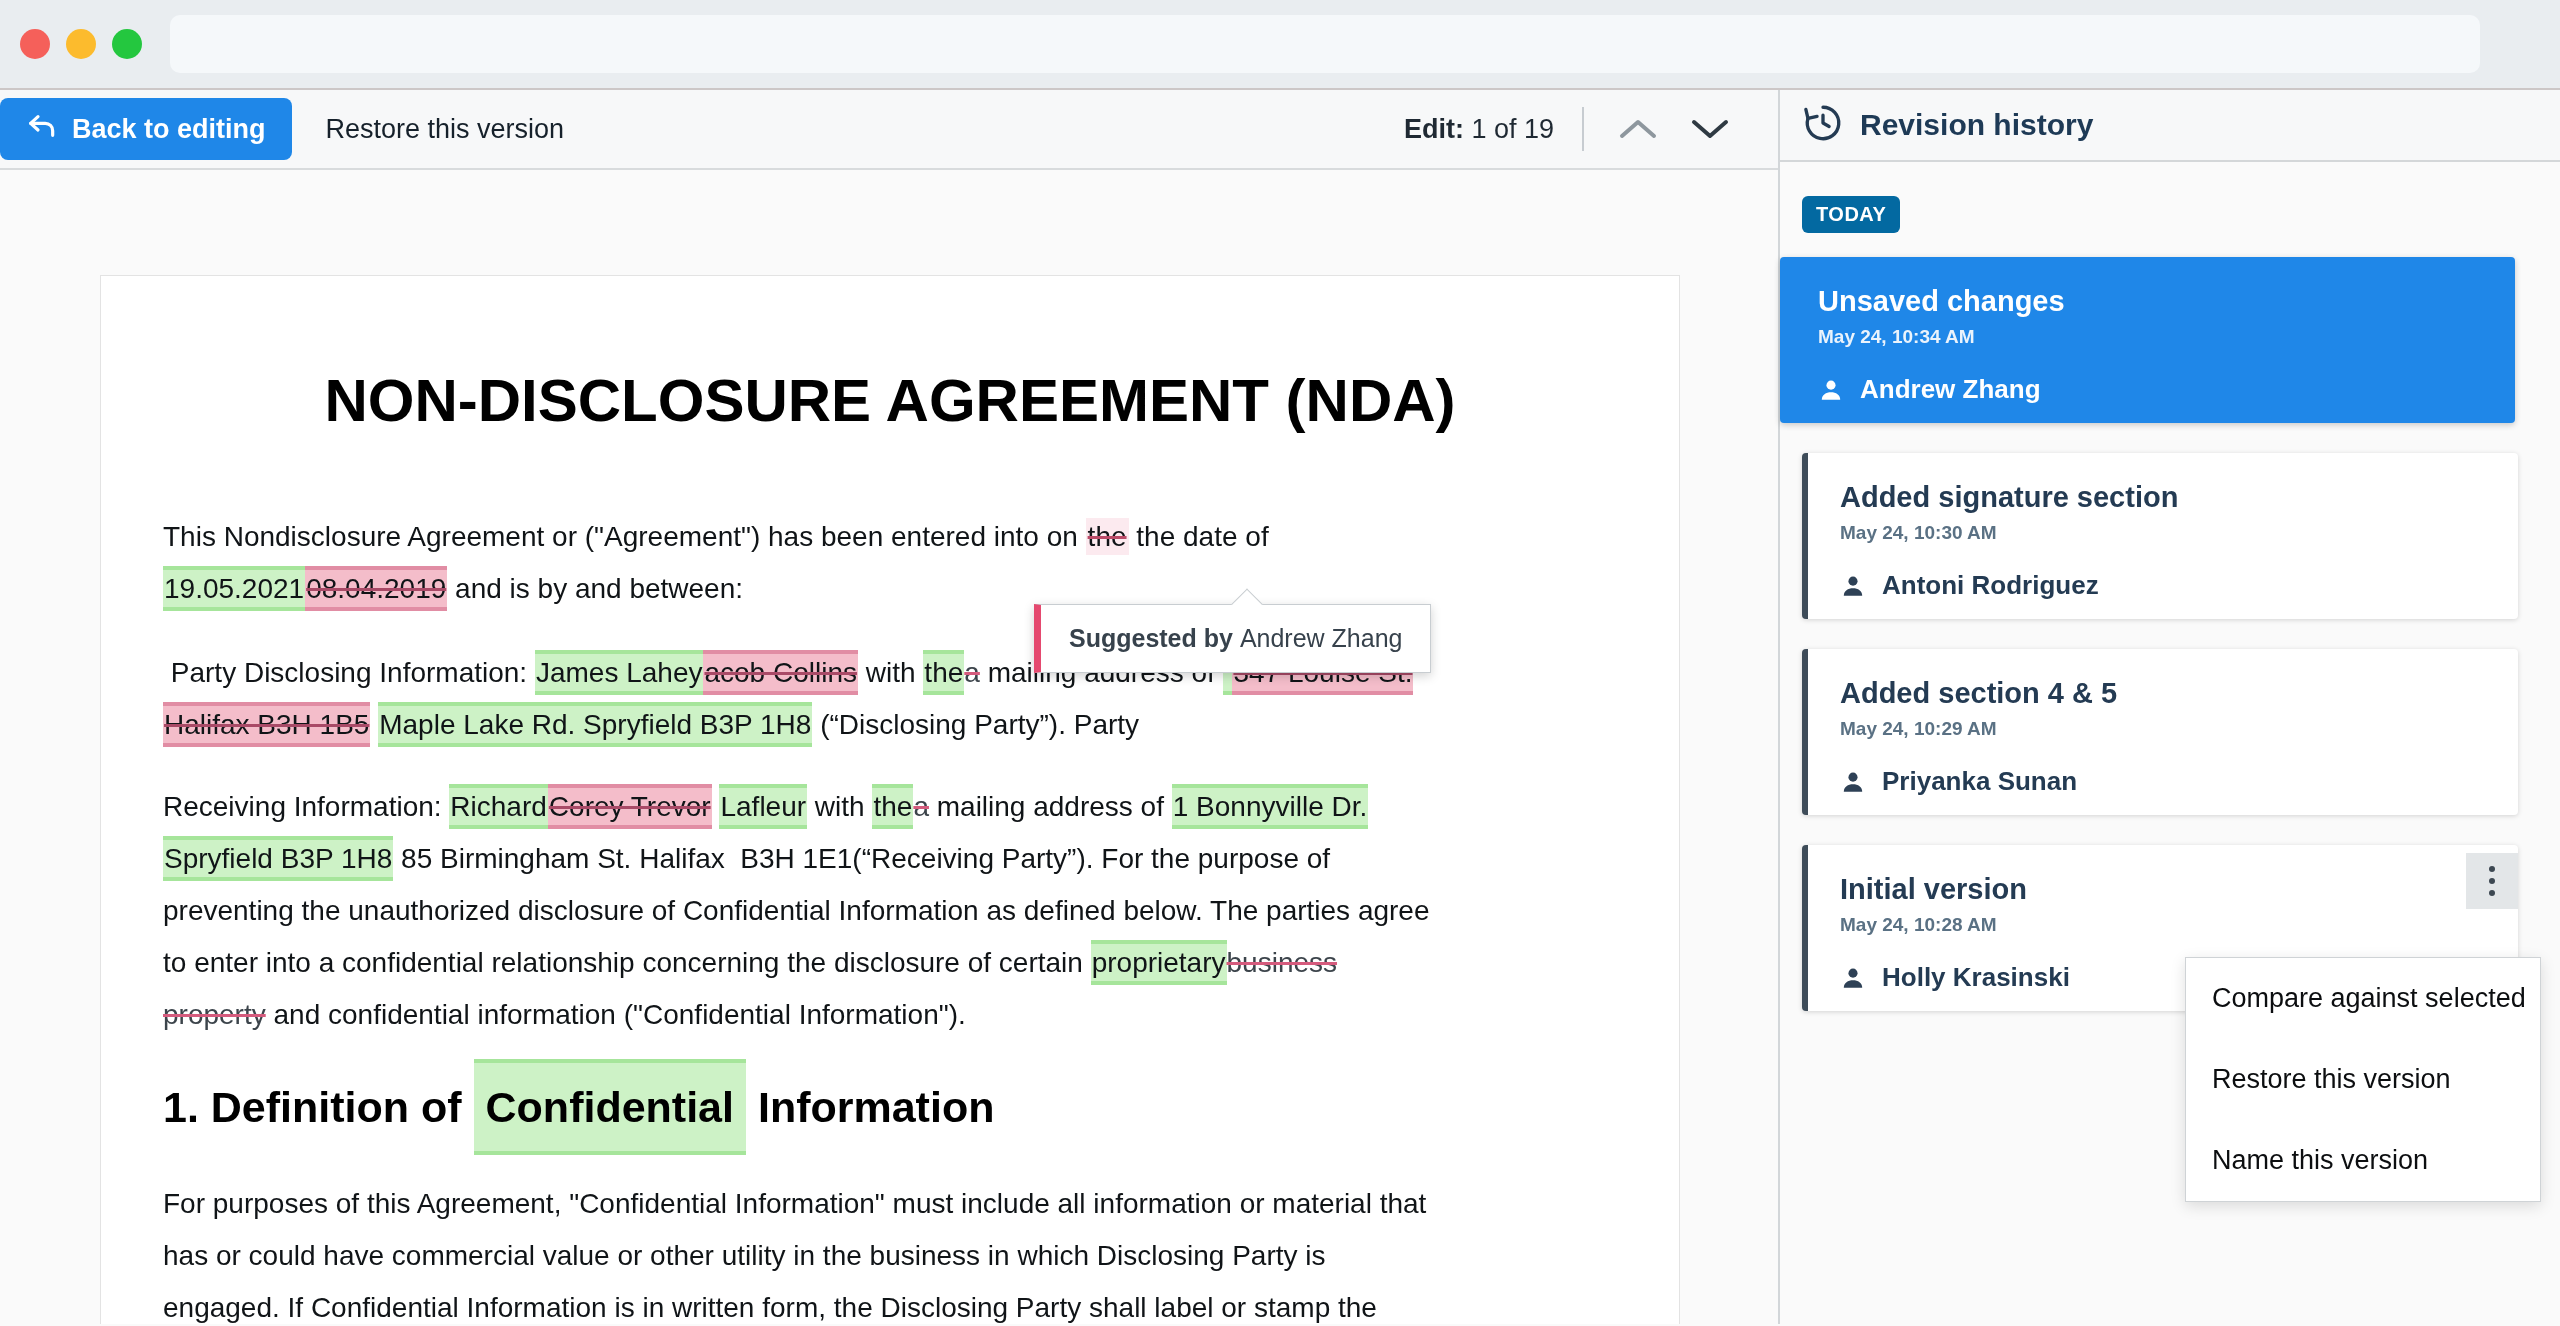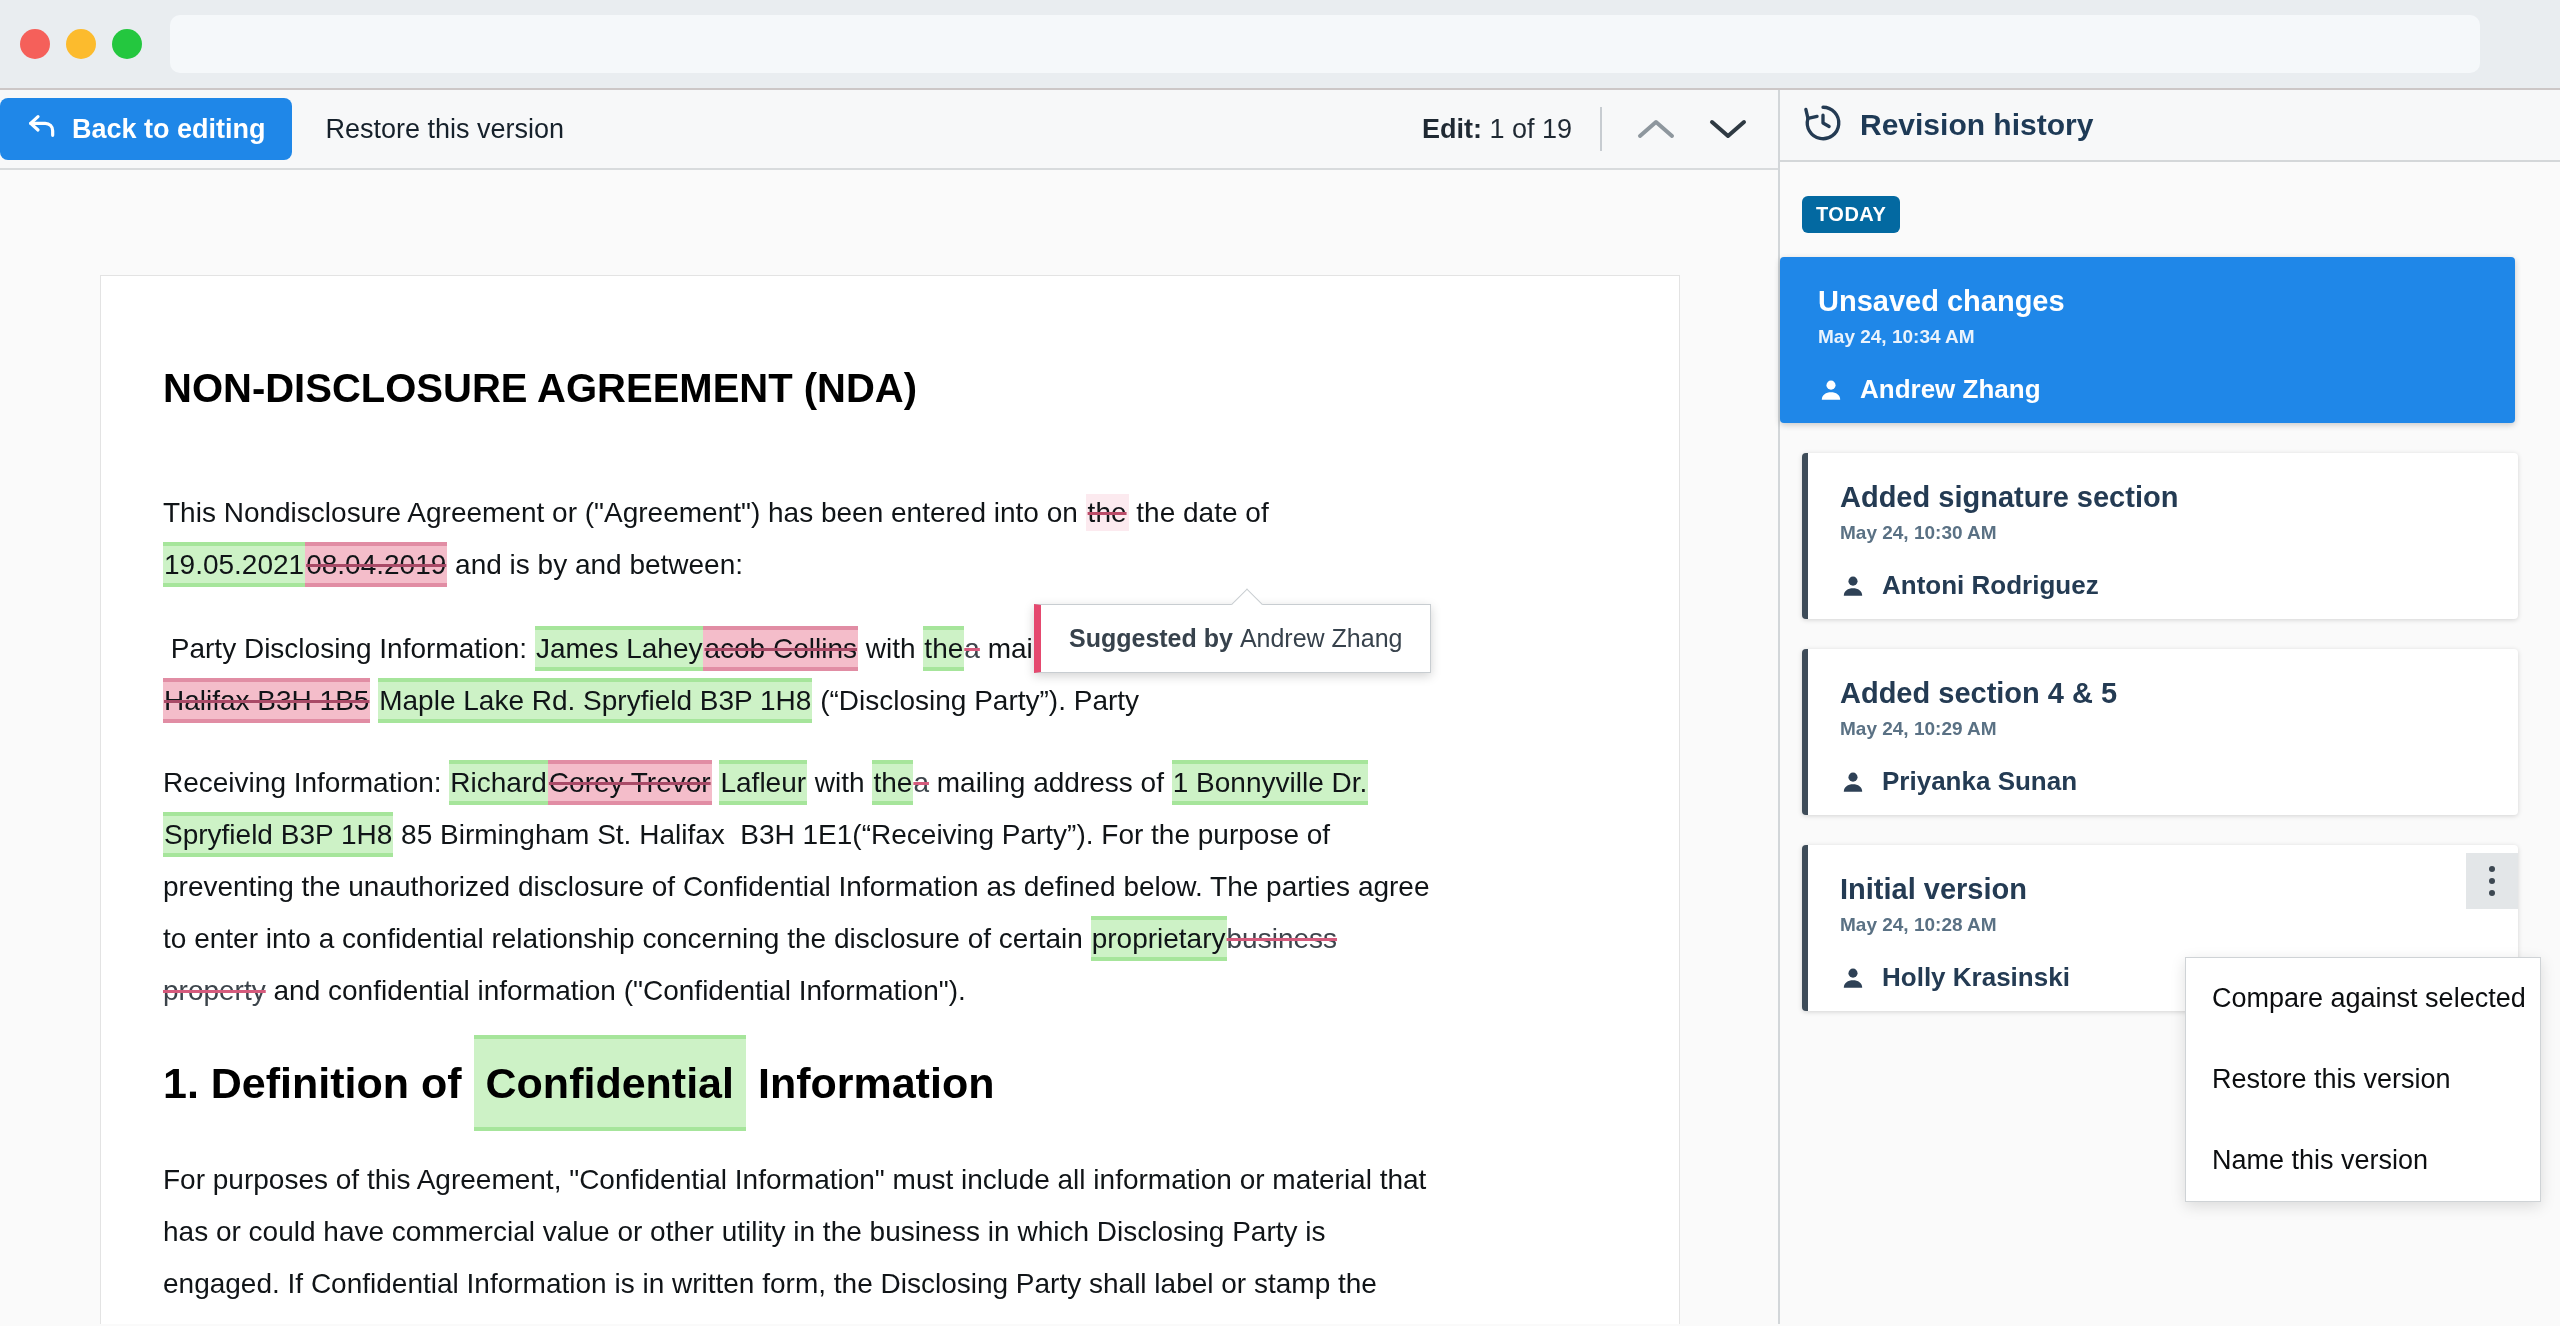--- a/index.html
+++ b/index.html
@@ -20,32 +20,32 @@
   .content-col { width:1778px; position:relative; }
   .sidebar { width:782px; border-left:2px solid #d2d6d9; background:#fafafa; position:relative; }
 
   
   .toolbar { height:80px; background:#f7f8f9; border-bottom:2px solid #d8dbdd; display:flex; align-items:center; }
   .btn-back { height:62px; padding:0 26px; background:#1f87e8; border:none; border-radius:8px;
               color:#fff; font-weight:bold; font-size:27px; display:flex; align-items:center; gap:14px; cursor:pointer;
               font-family:"Liberation Sans", sans-serif; }
   .restore-btn { margin-left:34px; font-size:27px; color:#16212b; background:none; border:none; cursor:pointer;
                  font-family:"Liberation Sans", sans-serif; }
-  .toolbar-right { margin-left:auto; display:flex; align-items:center; padding-right:24px; }
+  .toolbar-right { margin-left:auto; display:flex; align-items:center; padding-right:42px; }
   .edit-counter { font-size:27px; color:#1f2933; }
   .edit-counter b { font-weight:bold; }
   .tb-divider { width:2px; height:44px; background:#c7ccd1; margin:0 28px; }
   .chev { background:none; border:none; cursor:pointer; padding:4px 6px; display:flex; align-items:center; }
   .chev + .chev { margin-left:20px; }
 
   
   .doc-area { position:relative; height:1154px; background:#fafafa; overflow:hidden; }
   .page { position:absolute; left:100px; top:105px; width:1580px; height:1260px; background:#fff;
           border:1px solid #e3e3e3; padding:0 62px; }
-  .doc-title { margin-top:90px; font-size:40px; font-weight:bold; color:#000; letter-spacing:0; white-space:nowrap; }
+  .doc-title { margin-top:90px; text-align:center; font-size:60px; font-weight:bold; color:#000; letter-spacing:0; white-space:nowrap; }
   .doc p { font-size:28px; line-height:52px; color:#101417; white-space:nowrap; }
   .p1 { margin-top:76px; }
   .p2 { margin-top:32px; }
   .p3 { margin-top:30px; }
   .doc h2 { margin-top:42px; font-size:43px; font-weight:bold; color:#000; white-space:nowrap; }
   .p4 { margin-top:46px; }
 
   .run-ins  { background:#cdf2c6; border-top:4px solid #a6e59b; border-bottom:4px solid #a6e59b; padding:3px 1px; }
   .run-del  { background:#f4bdca; border-top:4px solid #e18da4; border-bottom:4px solid #e18da4; padding:3px 1px;
               text-decoration:line-through; text-decoration-color:#a94a67; text-decoration-thickness:3px; }

